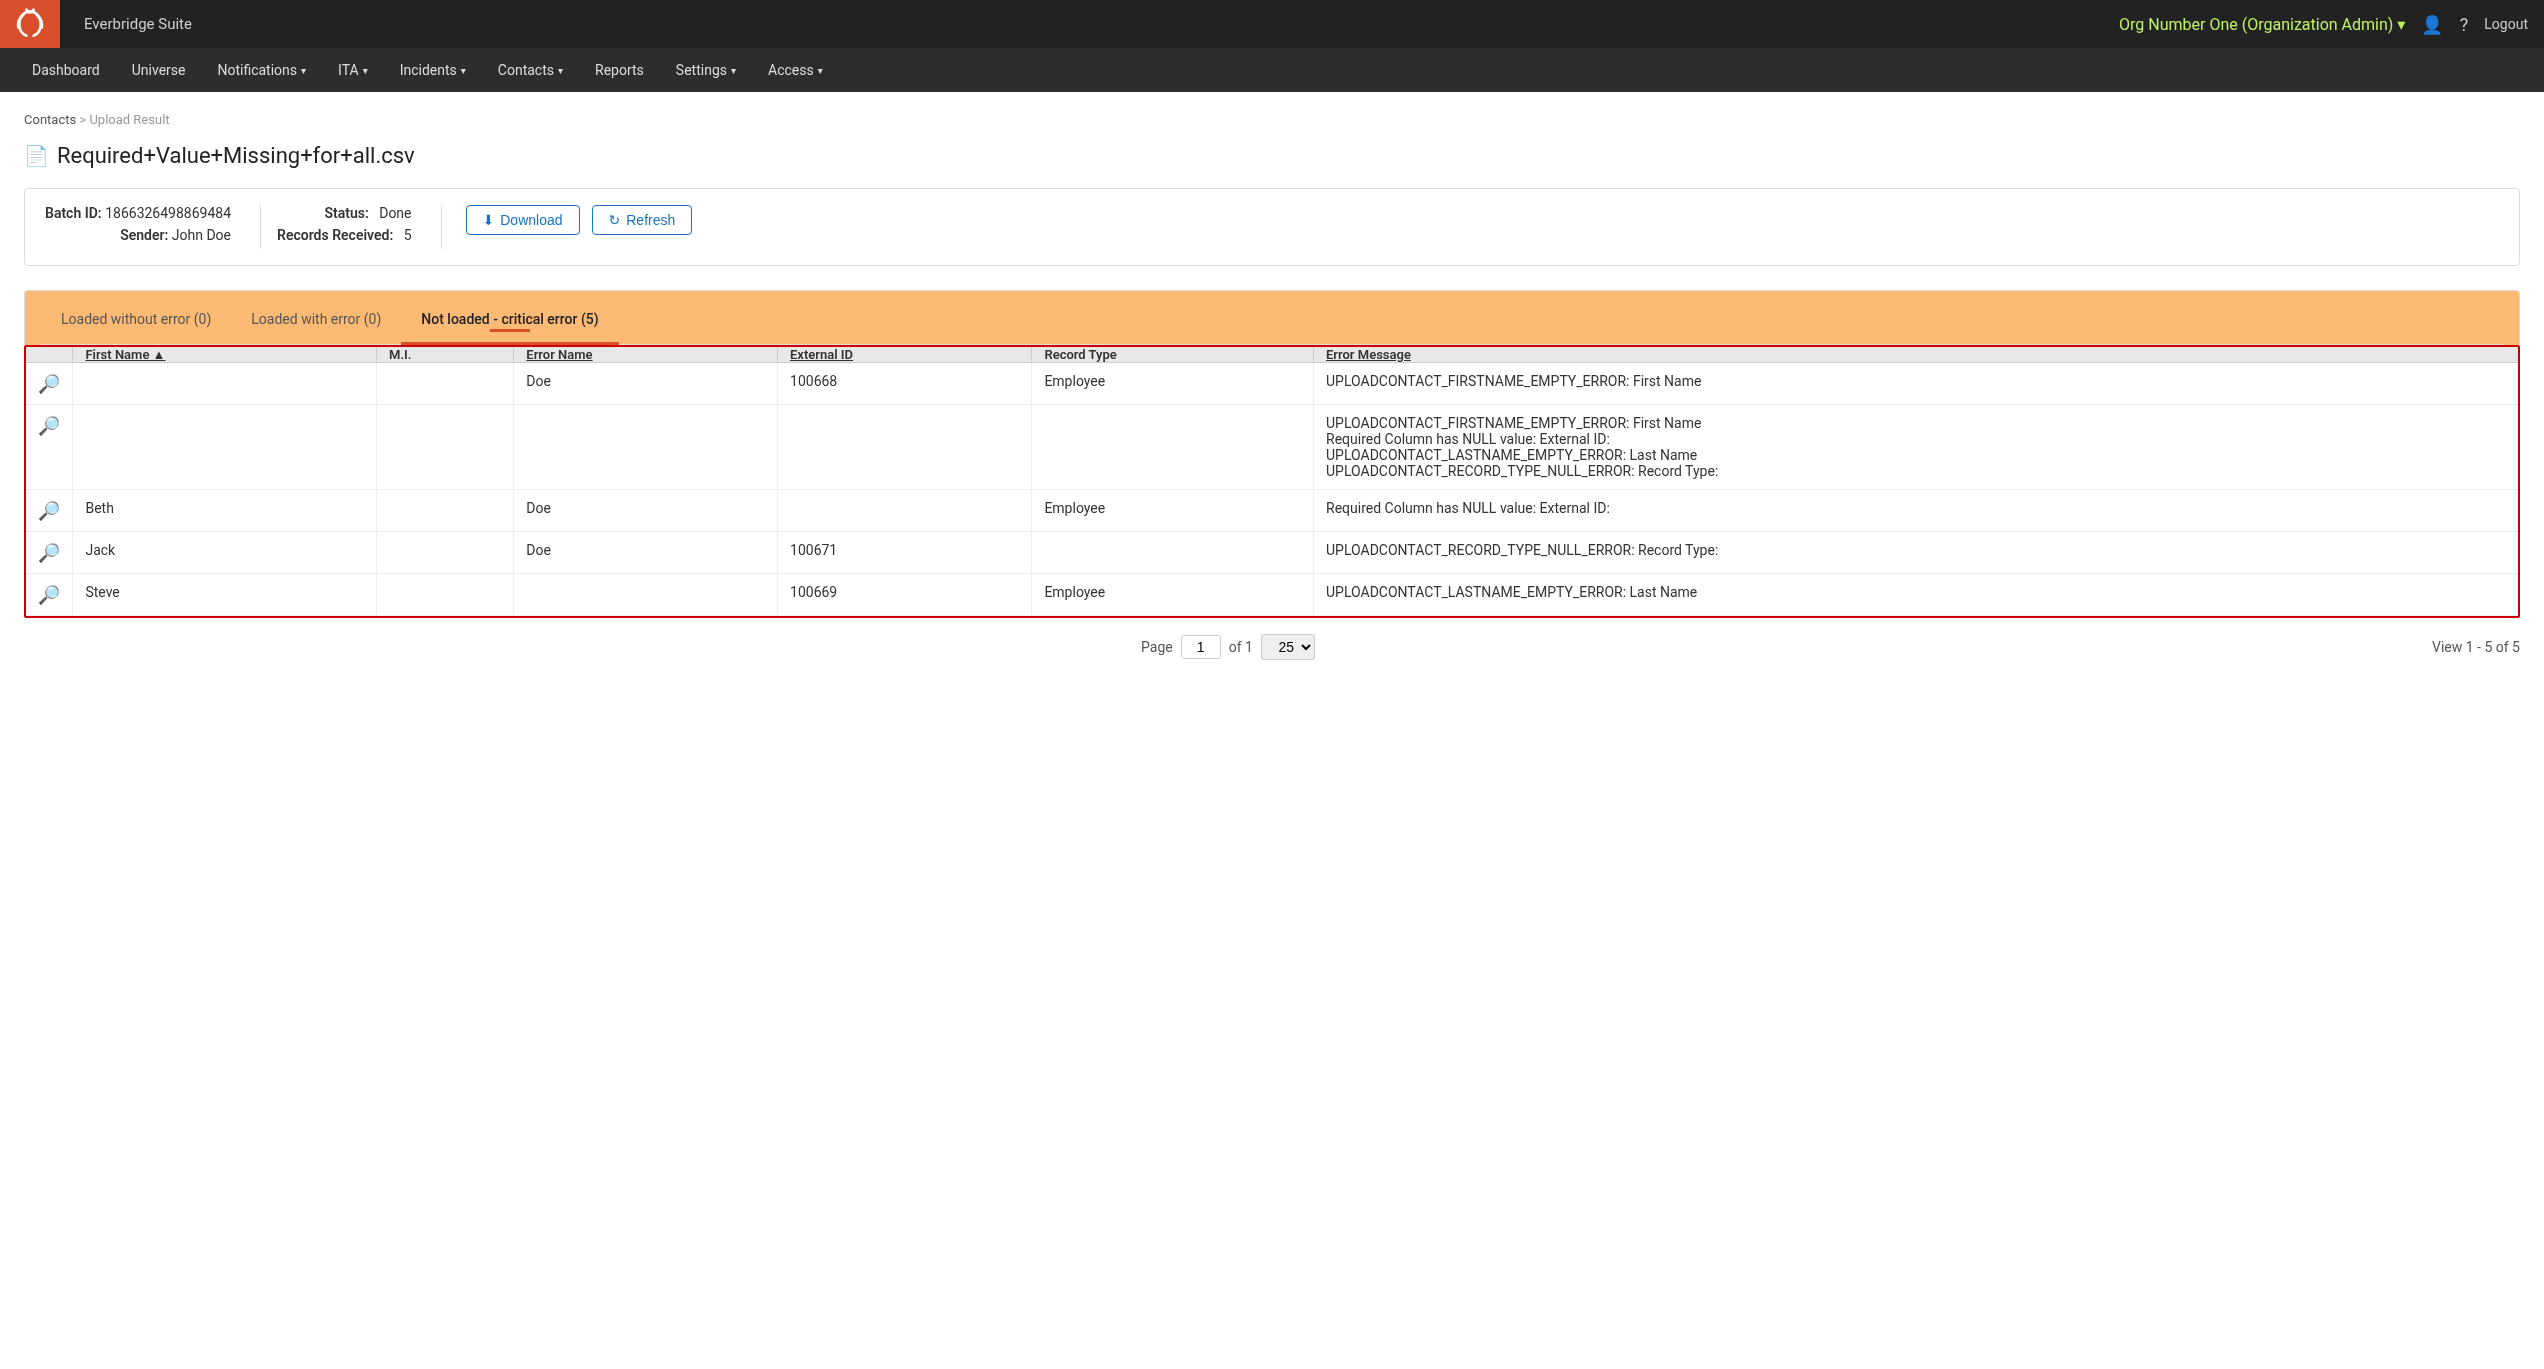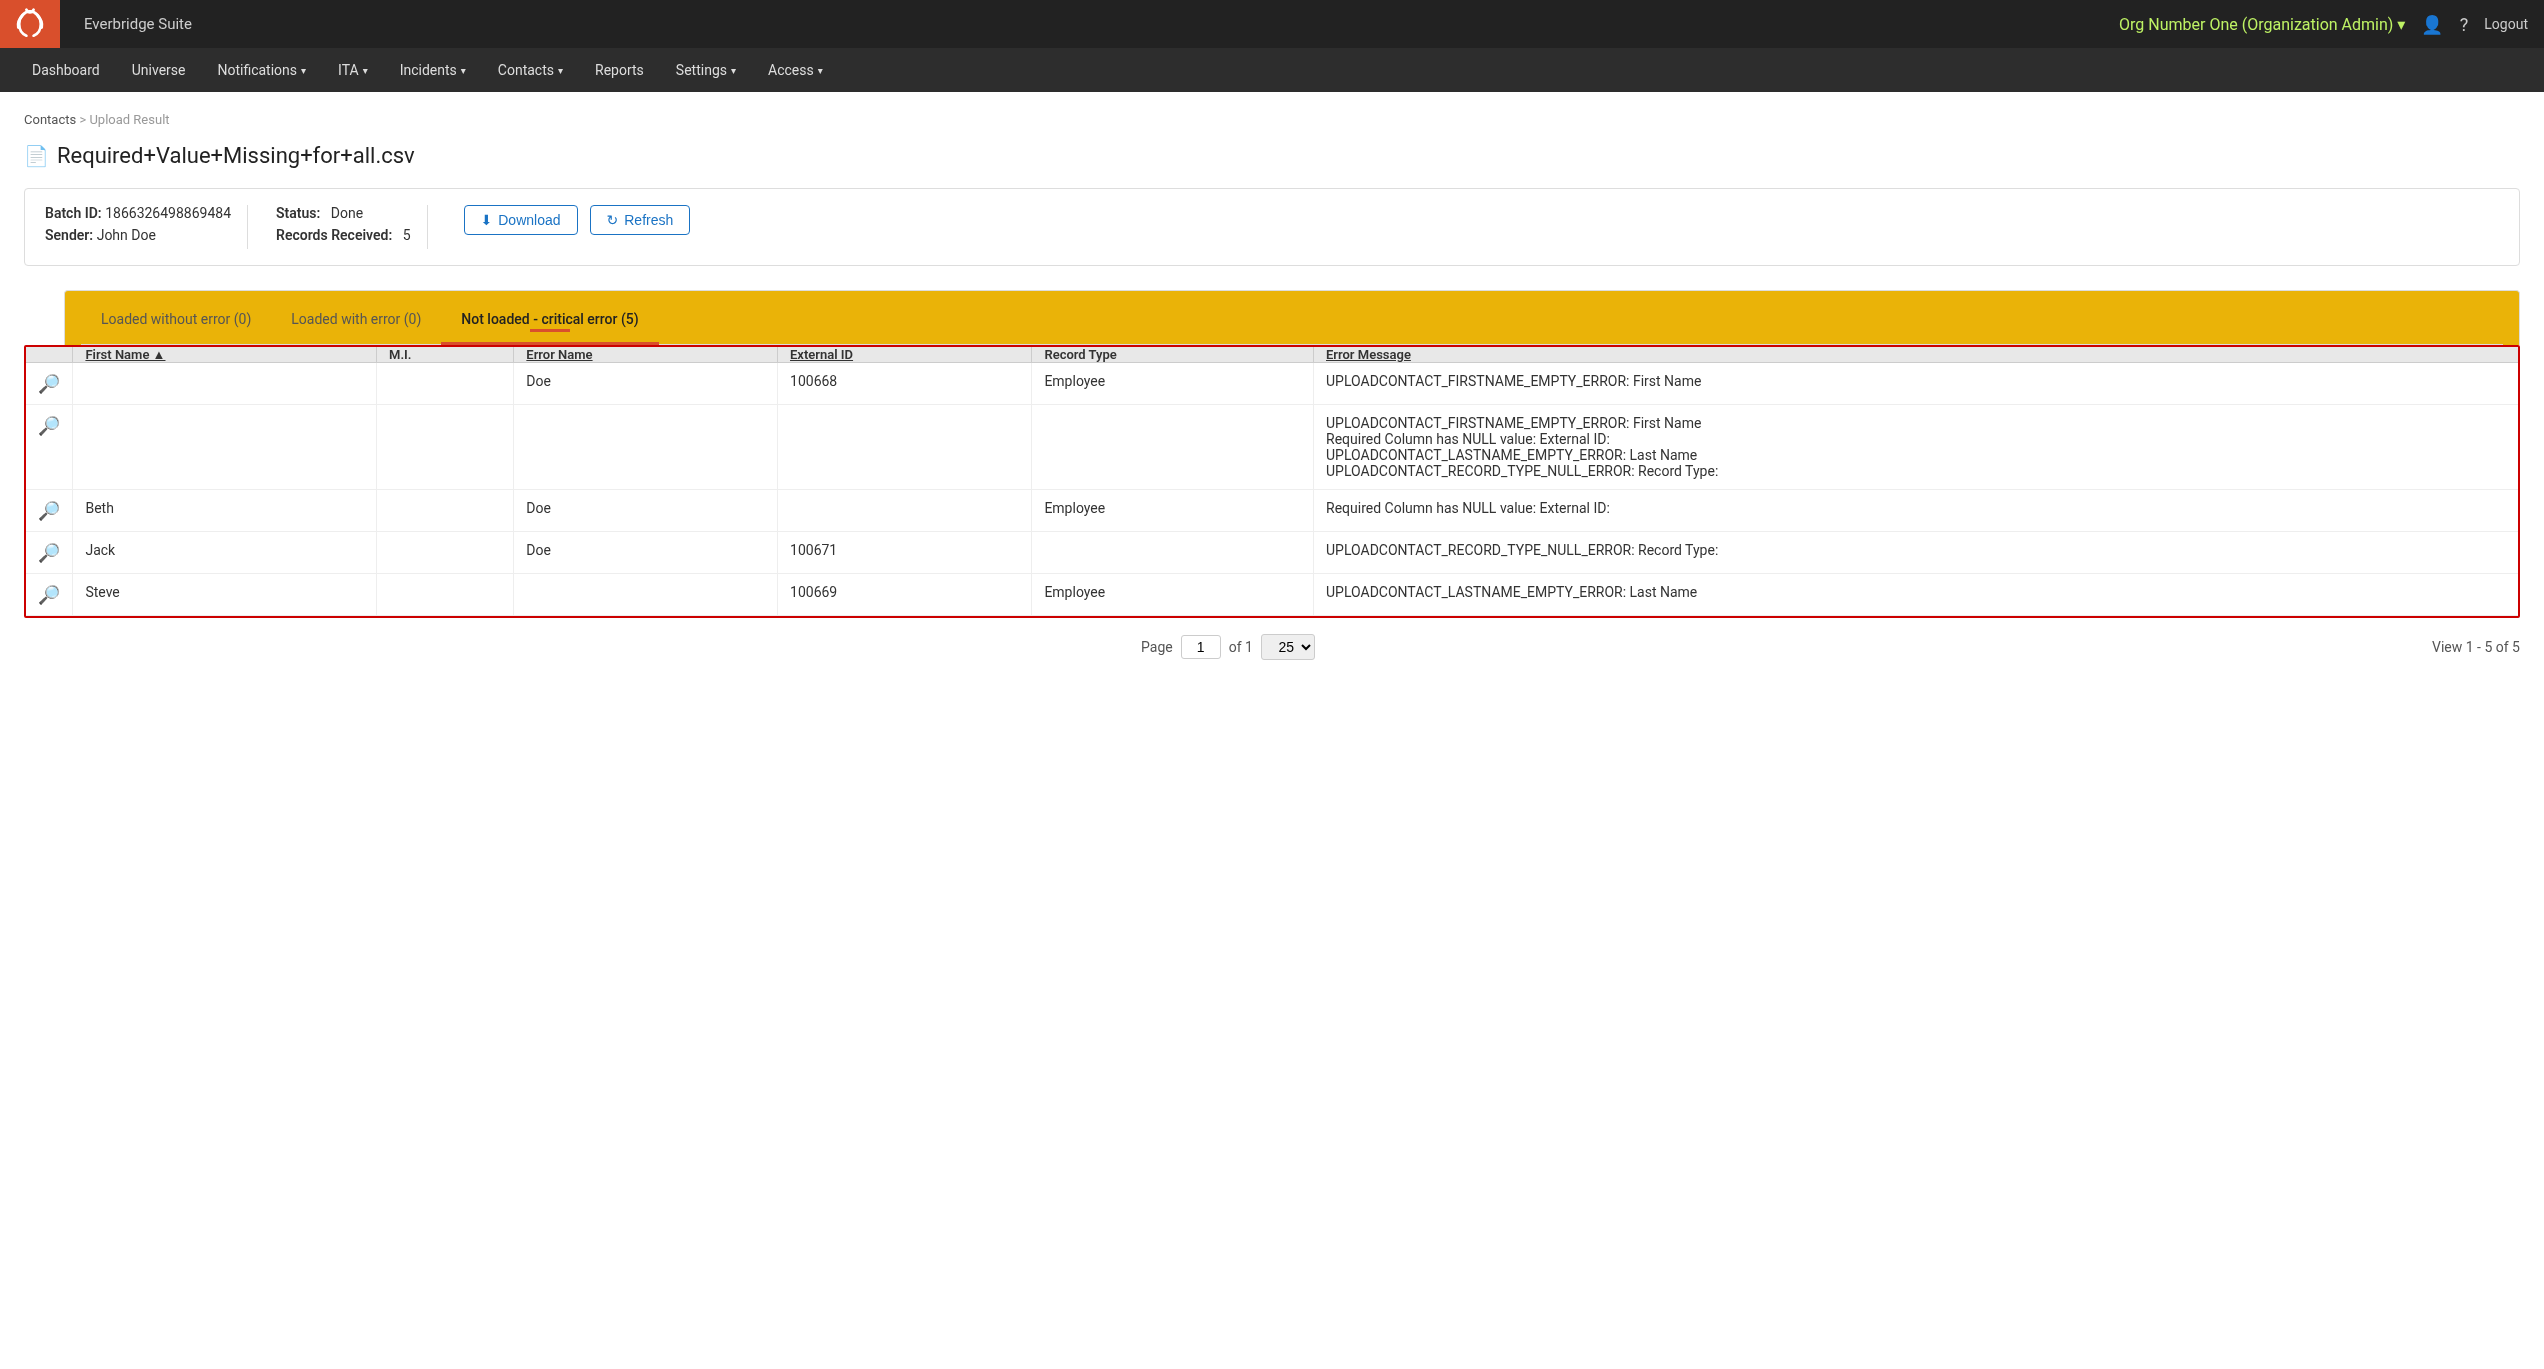--- a/index.html
+++ b/index.html
@@ -41,21 +41,21 @@
     
     .page-title { display: flex; align-items: center; gap: 8px; font-size: 22px; font-weight: 400; margin-bottom: 20px; color: #222; }
     .file-icon { font-size: 20px; color: #555; }
 
     
     .meta-row {
       display: flex; align-items: flex-start; gap: 0; border: 1px solid #ddd;
       border-radius: 4px; margin-bottom: 24px; padding: 16px 20px;
       background: #fff;
     }
-    .meta-section { padding-right: 16px; border-right: 1px solid #ddd; margin-right: 28px; }
+    .meta-section { padding-right: 29px; border-right: 1px solid #ddd; margin-right: 16px; text-align: right; }
     .meta-section:last-of-type { border-right: none; }
     .meta-line { margin-bottom: 6px; font-size: 14px; }
     .meta-label { font-weight: 600; }
     .actions-section { display: flex; align-items: center; gap: 12px; margin-left: 8px; }
 
     
     .btn-outline {
       display: inline-flex; align-items: center; gap: 6px;
       border: 1px solid #1a73c4; color: #1a73c4; background: #fff;
       padding: 6px 16px; border-radius: 4px; cursor: pointer; font-size: 14px;
@@ -99,21 +99,21 @@
     }
     .pagination-center { display: flex; align-items: center; gap: 8px; }
     .page-input {
       width: 40px; text-align: center; border: 1px solid #ccc; border-radius: 3px; padding: 3px 4px; font-size: 14px;
     }
     .page-select {
       border: 1px solid #ccc; border-radius: 3px; padding: 3px 4px; font-size: 14px; text-align: right;
     }
 
     
-    .tabs-section { margin-bottom: 0; background: #eab308; padding: 10px 16px 0; border: 1px solid #ddd; border-bottom: none; border-radius: 4px 4px 0 0; margin-left: 40px; }
+    .tabs-section { margin-bottom: 0; background: #fdba74; padding: 10px 16px 0; border: 1px solid #ddd; border-bottom: none; border-radius: 4px 4px 0 0; }
   </style>
 </head>
 <body>
 
 <div class="top-bar">
   <div class="top-bar-left">
     <div class="logo">
       <svg viewBox="0 0 40 36" fill="none" xmlns="http://www.w3.org/2000/svg">
         <path d="M20 4 C14 4, 8 10, 8 18 C8 24, 11 29, 16 31" stroke="white" stroke-width="3" fill="none" stroke-linecap="round"></path>
         <path d="M20 4 C26 4, 32 10, 32 18 C32 24, 29 29, 24 31" stroke="white" stroke-width="3" fill="none" stroke-linecap="round"></path>

